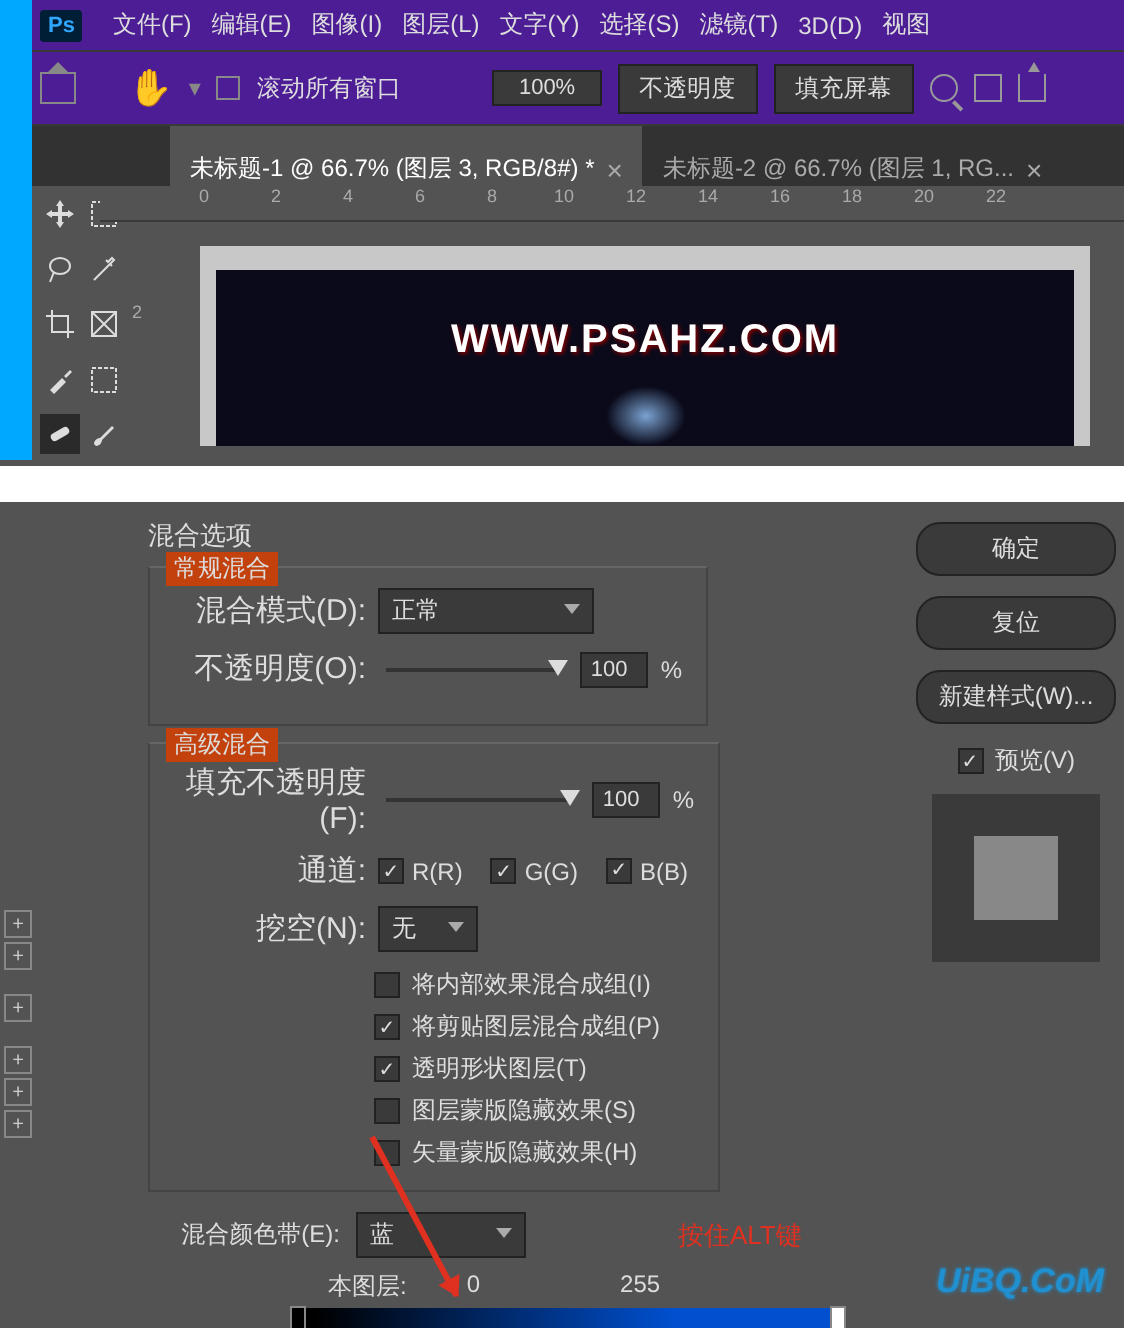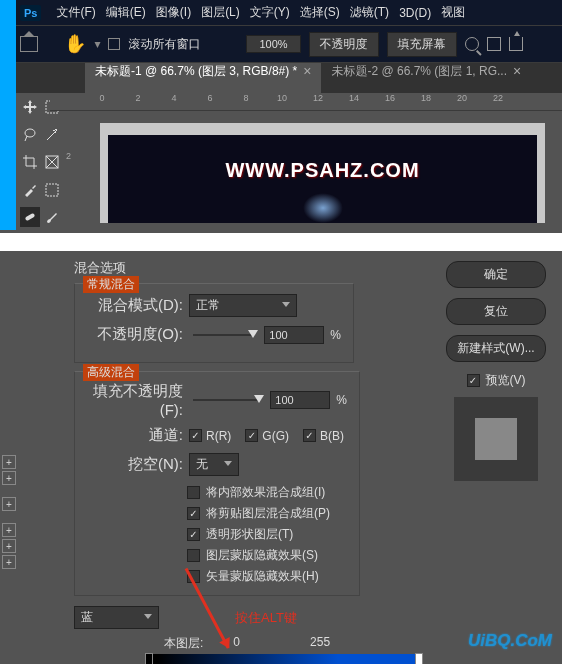--- a/index.html
+++ b/index.html
@@ -1,35 +1,35 @@
 <!DOCTYPE html>
 <html><head>
 <meta charset="utf-8">
 <style>
 *{margin:0;padding:0;box-sizing:border-box;font-family:"Microsoft YaHei",Arial,sans-serif}
 body{background:#fff;width:562px;height:664px;overflow:hidden}
-.ps-top{background:#0f172a;position:relative}
+.ps-top{background:#4c1d95;position:relative}
 .blue-stripe{position:absolute;left:0;top:0;width:16px;height:230px;background:#00a8ff}
 .menubar{height:25px;display:flex;align-items:center;padding-left:20px;gap:0;color:#ddd;font-size:12px}
 .menubar .ps-icon{background:#001e36;color:#31a8ff;font-weight:bold;font-size:11px;padding:2px 4px;margin-right:10px;border-radius:2px}
 .menubar span{padding:0 5px;cursor:default}
 .optbar{height:38px;display:flex;align-items:center;padding-left:20px;gap:8px;color:#ddd;font-size:12px;border-top:1px solid #3a3a3a;border-bottom:1px solid #3a3a3a}
 .home-ic{width:18px;height:16px;border:1px solid #888;position:relative}
 .home-ic:before{content:"";position:absolute;top:-6px;left:2px;width:0;height:0;border-left:6px solid transparent;border-right:6px solid transparent;border-bottom:6px solid #888}
 .hand-ic{font-size:18px;color:#ddd}
 .chk{width:12px;height:12px;border:1px solid #888;display:inline-block}
 .zoom-box{background:#3a3a3a;border:1px solid #222;padding:2px 12px;font-size:11px;color:#ddd}
 .btn-sm{background:#3a3a3a;border:1px solid #222;padding:3px 10px;font-size:12px;color:#ddd}
 .search-ic{width:14px;height:14px;border:1.5px solid #999;border-radius:50%;position:relative}
 .search-ic:after{content:"";position:absolute;width:6px;height:1.5px;background:#999;bottom:-3px;right:-4px;transform:rotate(45deg)}
 .frame-ic{width:14px;height:14px;border:1.5px solid #999}
 .share-ic{width:14px;height:14px;border:1.5px solid #999;border-top:none;position:relative}
 .share-ic:before{content:"";position:absolute;top:-6px;left:4px;width:0;height:0;border-left:3px solid transparent;border-right:3px solid transparent;border-bottom:5px solid #999}
 .tabs{height:30px;background:#323232;display:flex;padding-left:85px}
-.tab{padding:0 10px;display:flex;align-items:flex-start;font-size:12px;color:#aaa;gap:6px}
+.tab{padding:0 10px;display:flex;align-items:flex-end;font-size:12px;color:#aaa;gap:6px}
 .tab.active{background:#535353;color:#fff}
 .tab-close{color:#aaa;font-size:14px}
 .workspace{height:140px;background:#535353;display:flex}
 .toolbox{width:50px;background:#535353;display:grid;grid-template-columns:1fr 1fr;gap:2px;padding:4px 4px 0 20px}
 .tool{width:20px;height:20px;display:flex;align-items:center;justify-content:center;color:#ddd;position:relative}
 .tool.sel{background:#2a2a2a}
 .ruler-area{flex:1;position:relative}
 .ruler-h{height:18px;background:#535353;border-bottom:1px solid #3a3a3a;display:flex;font-size:9px;color:#aaa;padding-left:34px}
 .ruler-h span{width:36px;text-align:center}
 .ruler-v{position:absolute;left:14px;top:18px;width:18px;background:#535353;font-size:9px;color:#aaa}
@@ -44,37 +44,37 @@
 .dlg-content{padding:8px 0 0 74px}
 .section-title{font-size:13px;margin-bottom:6px}
 .fieldset{border:1px solid #444;border-top:1px solid #666;padding:10px 12px;margin-bottom:8px;width:280px;position:relative}
 .fieldset-label{position:absolute;top:-8px;left:8px;background:#c2410c;padding:0 4px;font-size:12px}
 .row{display:flex;align-items:center;margin-bottom:8px;gap:6px}
 .lbl{text-align:right;width:96px;font-size:15px}
 .select{background:#3a3a3a;border:1px solid #222;padding:2px 6px;width:108px;font-size:12px;color:#ddd;position:relative}
 .select:after{content:"";position:absolute;right:6px;top:7px;border-left:4px solid transparent;border-right:4px solid transparent;border-top:5px solid #aaa}
 .slider{flex:1;height:2px;background:#333;position:relative;margin:0 4px}
 .slider-thumb{position:absolute;top:-4px;width:0;height:0;border-left:5px solid transparent;border-right:5px solid transparent;border-top:8px solid #ddd}
-.num-input{background:#3a3a3a;border:1px solid #222;width:60px;padding:2px 4px;font-size:11px;color:#ddd;text-align:left}
+.num-input{background:#3a3a3a;border:1px solid #222;width:34px;padding:2px 4px;font-size:11px;color:#ddd;text-align:left}
 .chkbox{width:13px;height:13px;background:#3a3a3a;border:1px solid #222;display:inline-flex;align-items:center;justify-content:center;font-size:10px;color:#ddd}
 .chkbox.on:before{content:"✓"}
 .chan-row{display:flex;align-items:center;gap:14px}
 .blend-row{display:flex;align-items:center;gap:8px;margin-top:10px}
 .blend-select{background:#3a3a3a;border:1px solid #222;padding:2px 6px;width:85px;font-size:12px;color:#ddd;position:relative}
 .blend-select:after{content:"";position:absolute;right:6px;top:7px;border-left:4px solid transparent;border-right:4px solid transparent;border-top:5px solid #aaa}
 .alt-hint{color:#e03020;font-size:13px}
 .blend-label-row{display:flex;gap:30px;font-size:12px;padding-left:90px;margin-top:6px}
 .gradient-bar{margin:2px 0 0 75px;width:270px;height:14px;position:relative}
 .grad1{background:linear-gradient(90deg,#000 0%,#000 3%,#0050d0 70%,#0050d0 100%)}
 .stop-black{position:absolute;top:-1px;width:8px;height:16px;background:#000;border:1px solid #888}
 .stop-white{position:absolute;top:-1px;width:8px;height:16px;background:#fff;border:1px solid #888}
 .tri-up{position:absolute;bottom:-7px;width:0;height:0;border-left:5px solid transparent;border-right:5px solid transparent;border-bottom:7px solid #ddd}
 .arrow-red{position:absolute;width:90px;height:3px;background:#e03020;transform-origin:left center}
 .arrow-red:after{content:"";position:absolute;right:-1px;top:-5px;border-left:10px solid #e03020;border-top:6px solid transparent;border-bottom:6px solid transparent}
-.right-panel{position:absolute;right:16px;top:10px;width:100px}
+.right-panel{position:absolute;right:4px;top:10px;width:100px}
 .dlg-btn{background:#3a3a3a;border:1px solid #222;border-radius:12px;padding:4px 0;text-align:center;font-size:12px;color:#ddd;margin-bottom:10px;width:100px}
 .preview-row{display:flex;align-items:center;gap:6px;justify-content:center;margin:8px 0}
 .preview-box{width:84px;height:84px;background:#3a3a3a;margin:8px auto;display:flex;align-items:center;justify-content:center}
 .preview-inner{width:42px;height:42px;background:#888}
 .uibq{position:absolute;right:10px;bottom:20px;color:#2090d0;font-style:italic;font-weight:bold;font-size:17px;text-shadow:0 0 2px #2090d0}
 .move-ic svg,.tool svg{width:16px;height:16px}
 </style>
 </head>
 <body>
 
@@ -287,20 +287,21 @@
             <span>图层蒙版隐藏效果(S)</span>
           </div>
         <div class="row" style="margin-bottom:0">
             <span class="chkbox"></span>
             <span>矢量蒙版隐藏效果(H)</span>
           </div>
       </div>
     </div>
 
     <div class="blend-row">
+      <div style="width:96px;text-align:right">混合颜色带(E):</div>
       <div class="blend-select">蓝</div>
       <span style="width:60px"></span>
       <span class="alt-hint">按住ALT键</span>
     </div>
 
     <div class="blend-label-row">
       <span>本图层:</span>
       <span>0</span>
       <span style="margin-left:40px">255</span>
     </div>

